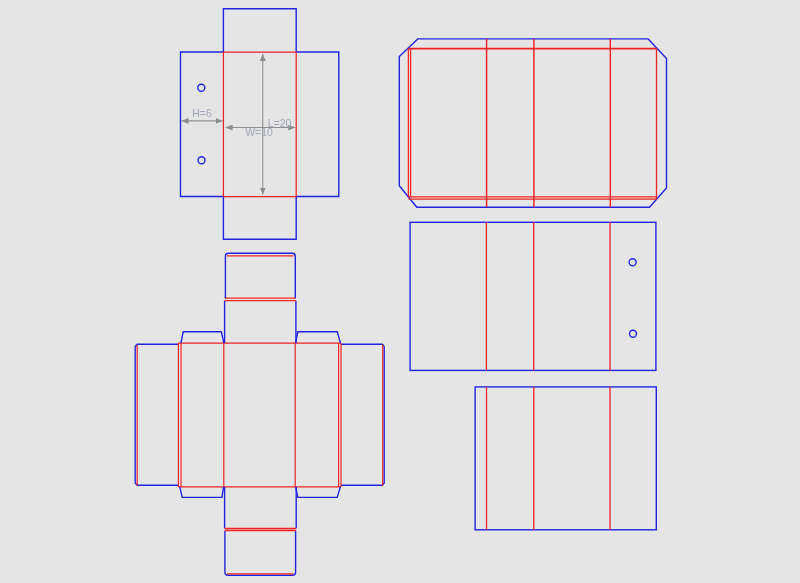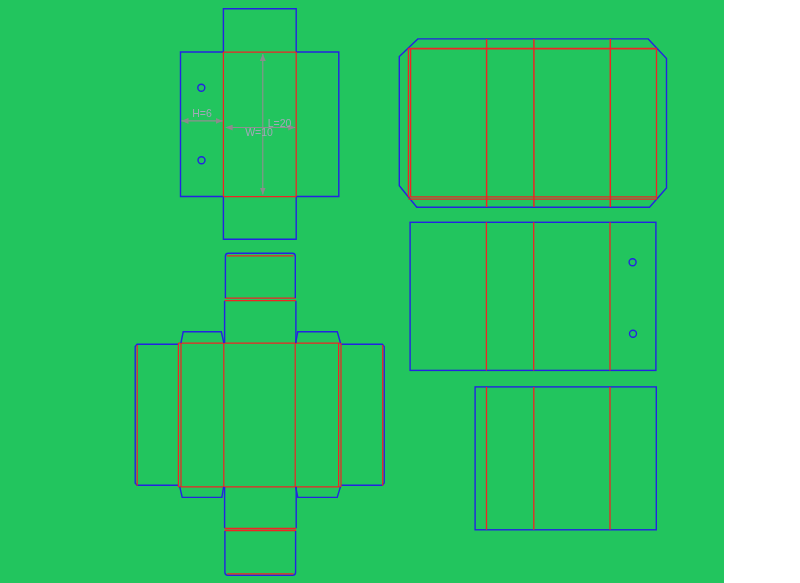--- a/index.html
+++ b/index.html
@@ -1,16 +1,16 @@
 <!DOCTYPE html>
 <html><head>
 <meta charset="utf-8">
 <style>
   html,body{margin:0;padding:0;background:#ffffff;}
-  .wrap{width:724px;height:583px;position:relative;overflow:hidden;background:#22c55e;}
+  .wrap{width:800px;height:583px;position:relative;overflow:hidden;background:#e5e5e5;}
   text{font-family:"Liberation Sans",sans-serif;}
 </style>
 </head>
 <body>
 <div class="wrap">
 <svg width="800" height="583" viewBox="0 0 800 583" xmlns="http://www.w3.org/2000/svg">
 <defs>
 <marker id="agR" markerWidth="8" markerHeight="6" refX="7" refY="3" orient="auto" markerUnits="userSpaceOnUse">
           <path d="M0,0 L7,3 L0,6 Z" fill="#8c8c8c"></path>
         </marker>

